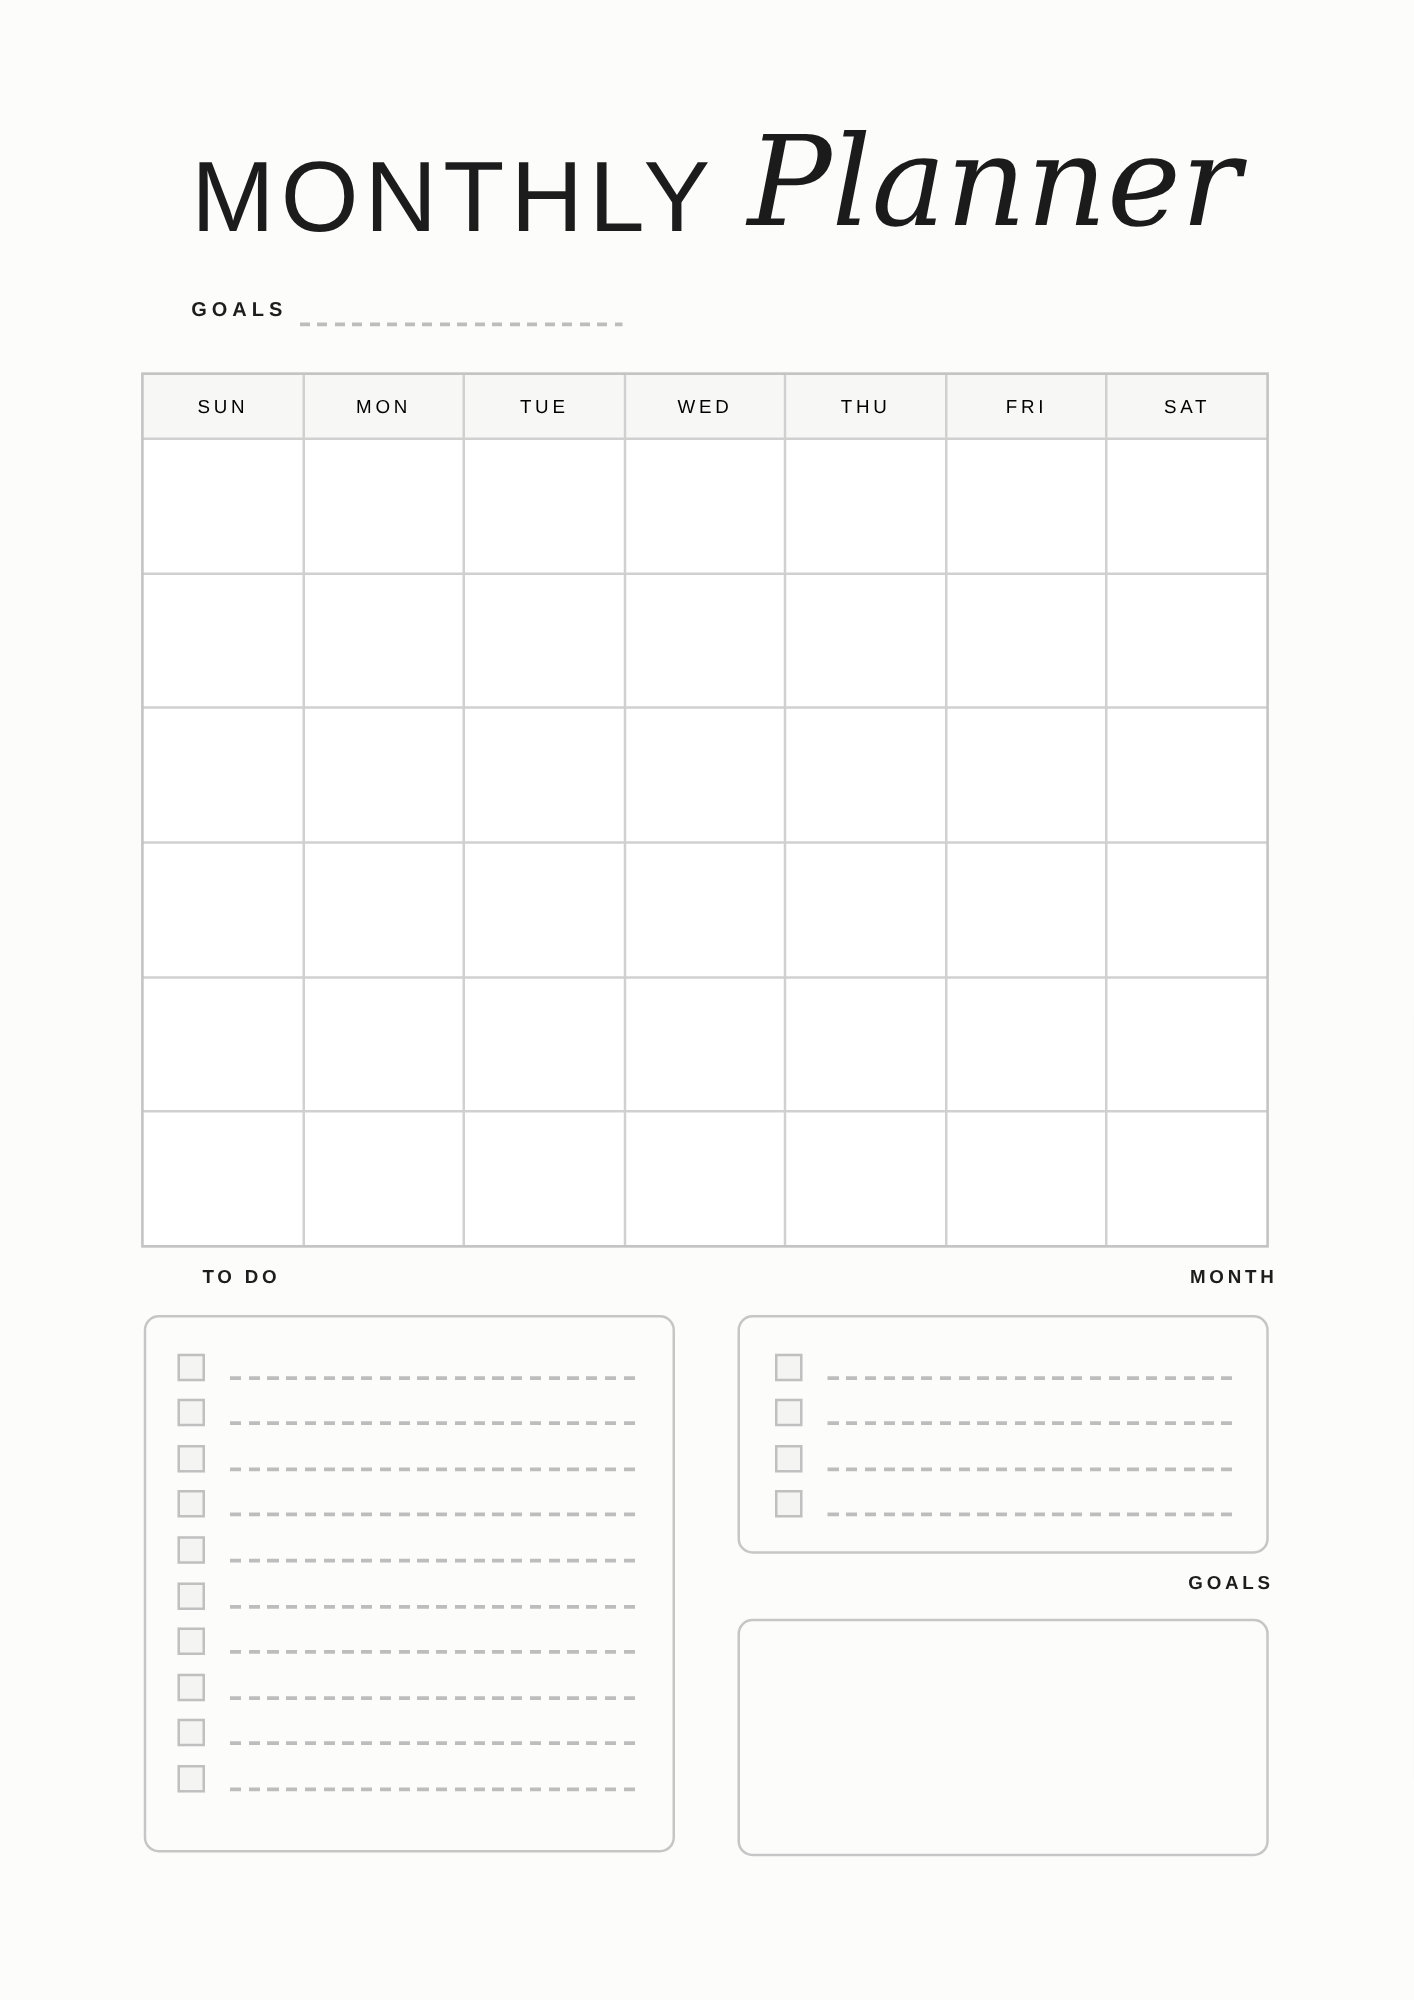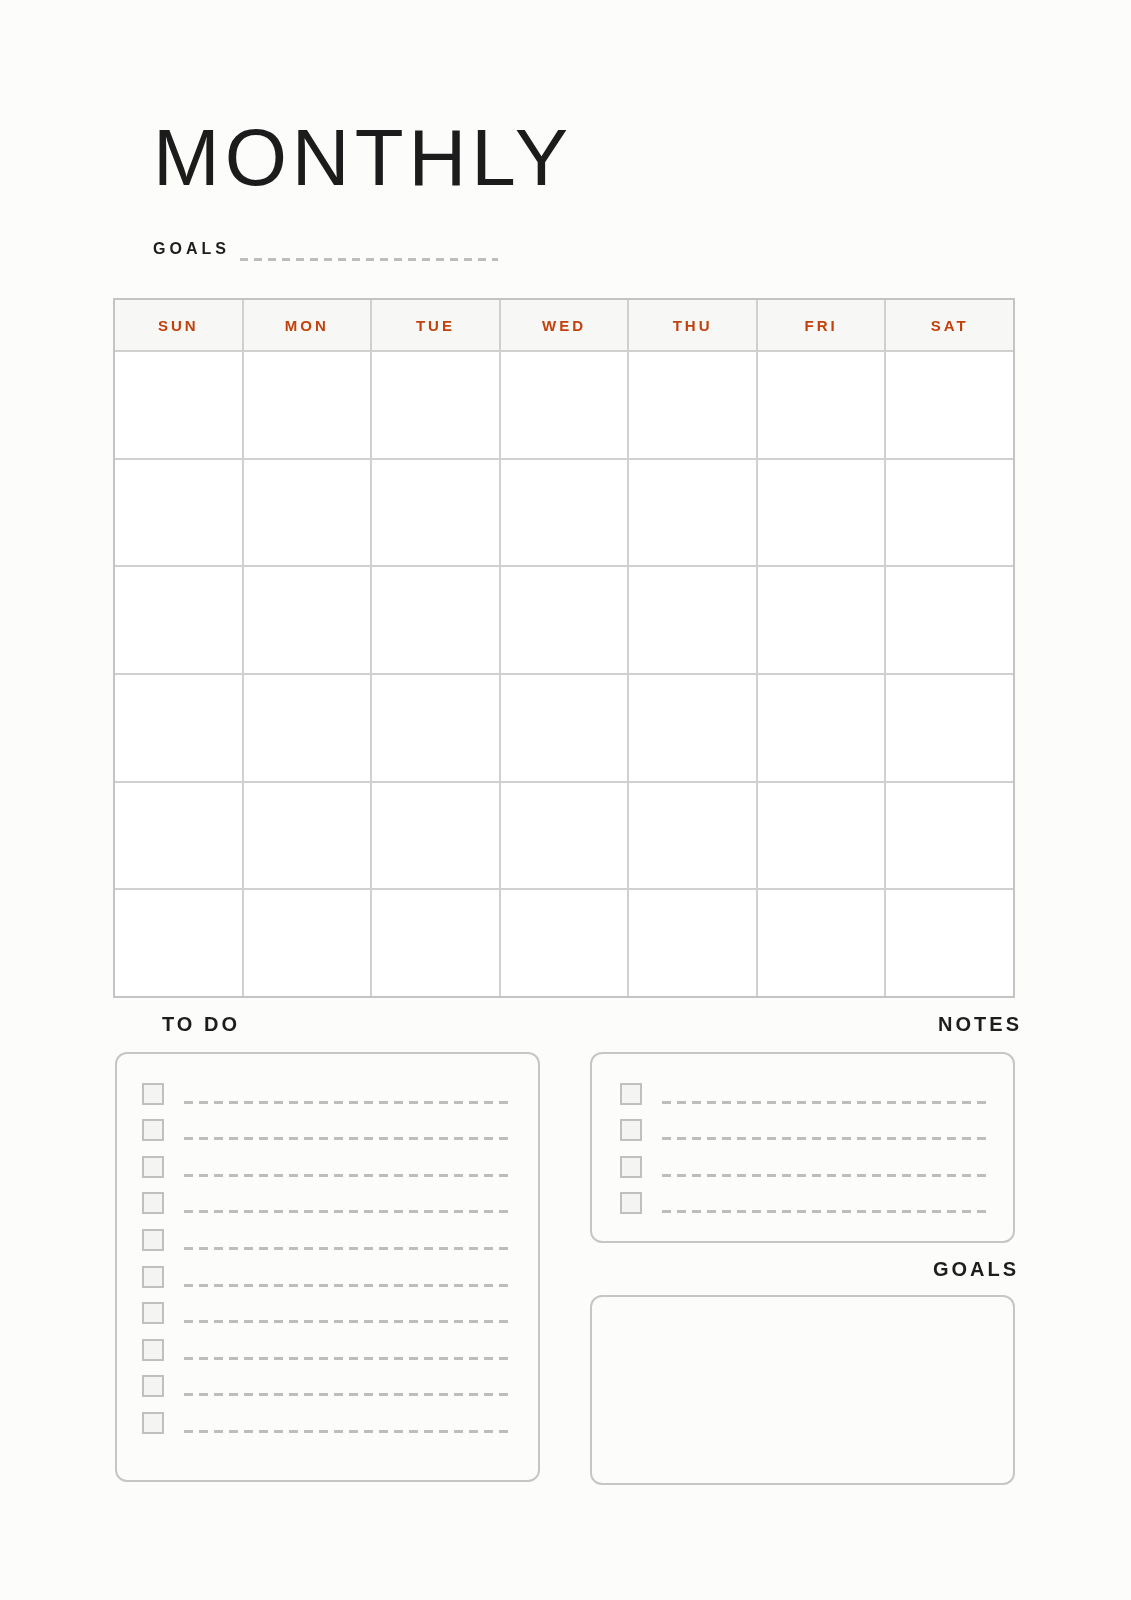--- a/index.html
+++ b/index.html
@@ -55,28 +55,28 @@
     border:2px solid var(--grid-border);
     background:var(--grid-line);
     display:grid;
     grid-template-columns:repeat(7,1fr);
     grid-template-rows:50px repeat(6,1fr);
     gap:2px;
   }
   .day-header{
     background:var(--header-fill);
     display:flex;align-items:center;justify-content:center;
-    font-size:15px;font-weight:700;letter-spacing:3px;color:#c2410c;
+    font-size:15px;font-weight:400;letter-spacing:3px;color:#000000;
   }
   .day-cell{background:#ffffff;}
 
   
   .section-label{
     position:absolute;
-    font-size:20px;font-weight:700;letter-spacing:3px;color:#1d1d1d;
+    font-size:15px;font-weight:700;letter-spacing:3px;color:#1d1d1d;
   }
   .todo-label{left:162px;top:1013px;}
   .goals-label{top:1013px;right:153px;}
   .notes-label{top:1258px;right:156px;}
 
   
   .rounded-box{
     position:absolute;box-sizing:border-box;
     border:2px solid var(--box-border);border-radius:12px;
     background:transparent;
@@ -100,20 +100,21 @@
     flex:1;height:3px;margin-bottom:1px;
     background:repeating-linear-gradient(to right,var(--dash) 0 9px,transparent 9px 15px);
   }
 </style>
 </head>
 <body>
 
 <div class="page">
 
   <div class="title-main">MONTHLY</div>
+  <div class="title-script">Planner</div>
 
   <div class="month-label">GOALS</div>
   <div class="month-line"></div>
 
   <div class="calendar">
       <div class="day-header">SUN</div>
       <div class="day-header">MON</div>
       <div class="day-header">TUE</div>
       <div class="day-header">WED</div>
       <div class="day-header">THU</div>
@@ -157,21 +158,21 @@
       <div class="day-cell"></div>
       <div class="day-cell"></div>
       <div class="day-cell"></div>
       <div class="day-cell"></div>
       <div class="day-cell"></div>
       <div class="day-cell"></div>
       <div class="day-cell"></div>
     </div>
 
   <div class="section-label todo-label">TO DO</div>
-  <div class="section-label goals-label">NOTES</div>
+  <div class="section-label goals-label">MONTH</div>
   <div class="section-label notes-label">GOALS</div>
 
   <div class="rounded-box todo-box">
       <div class="check-row">
         <span class="checkbox"></span>
         <span class="dash-line"></span>
       </div>
       <div class="check-row">
         <span class="checkbox"></span>
         <span class="dash-line"></span>

